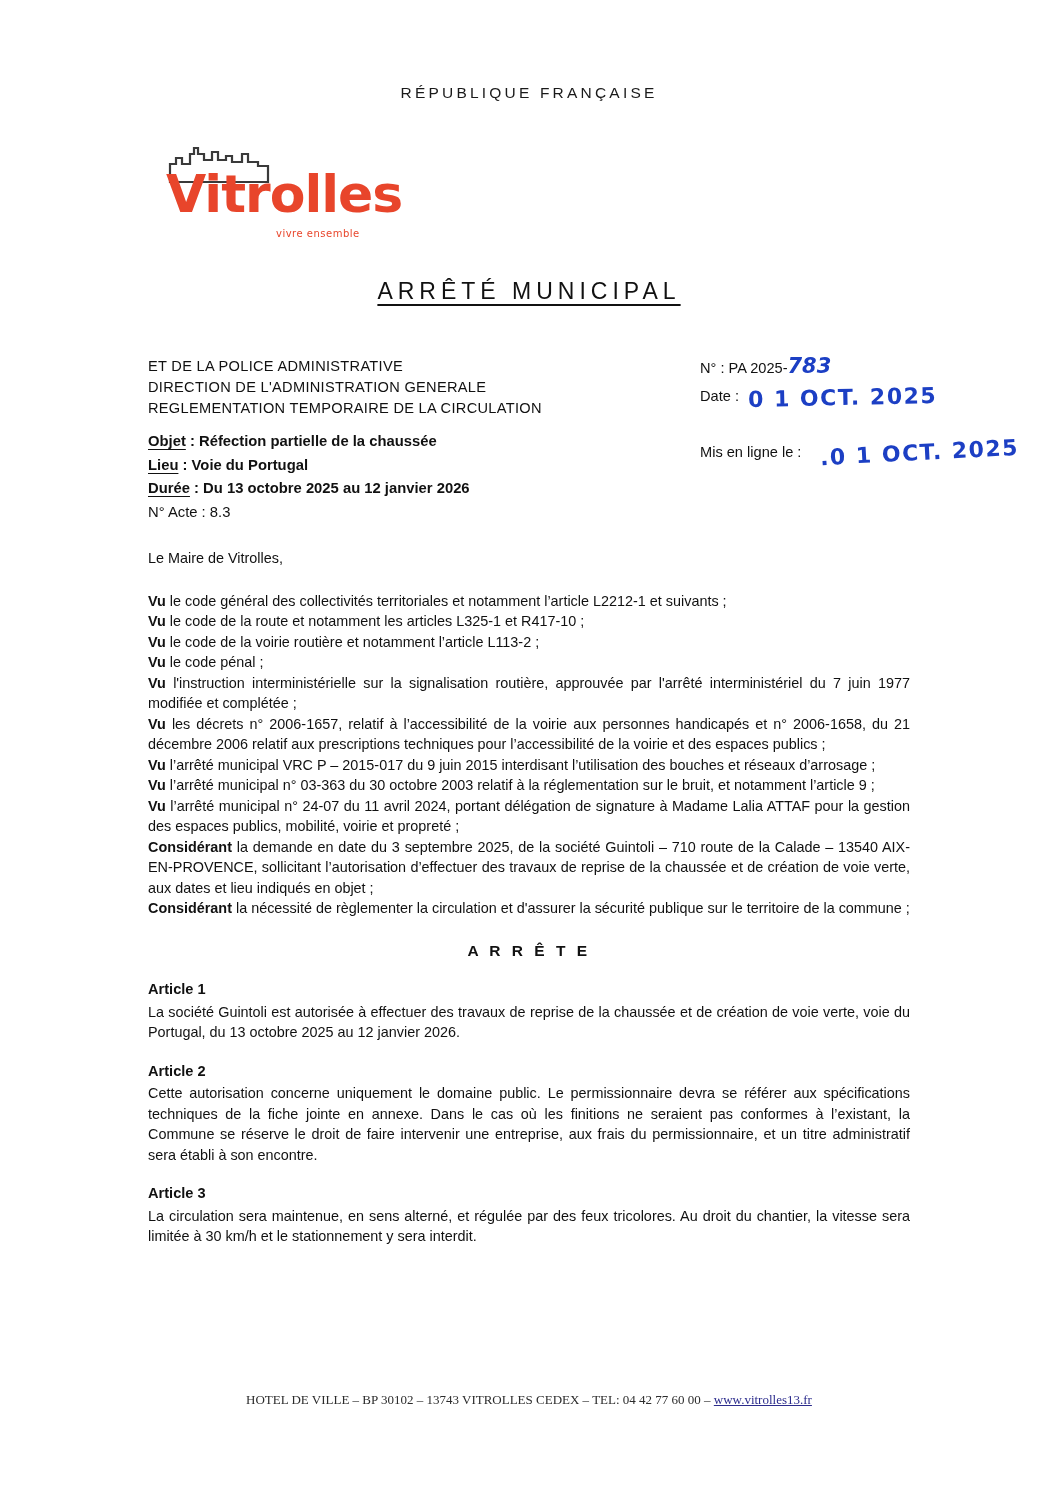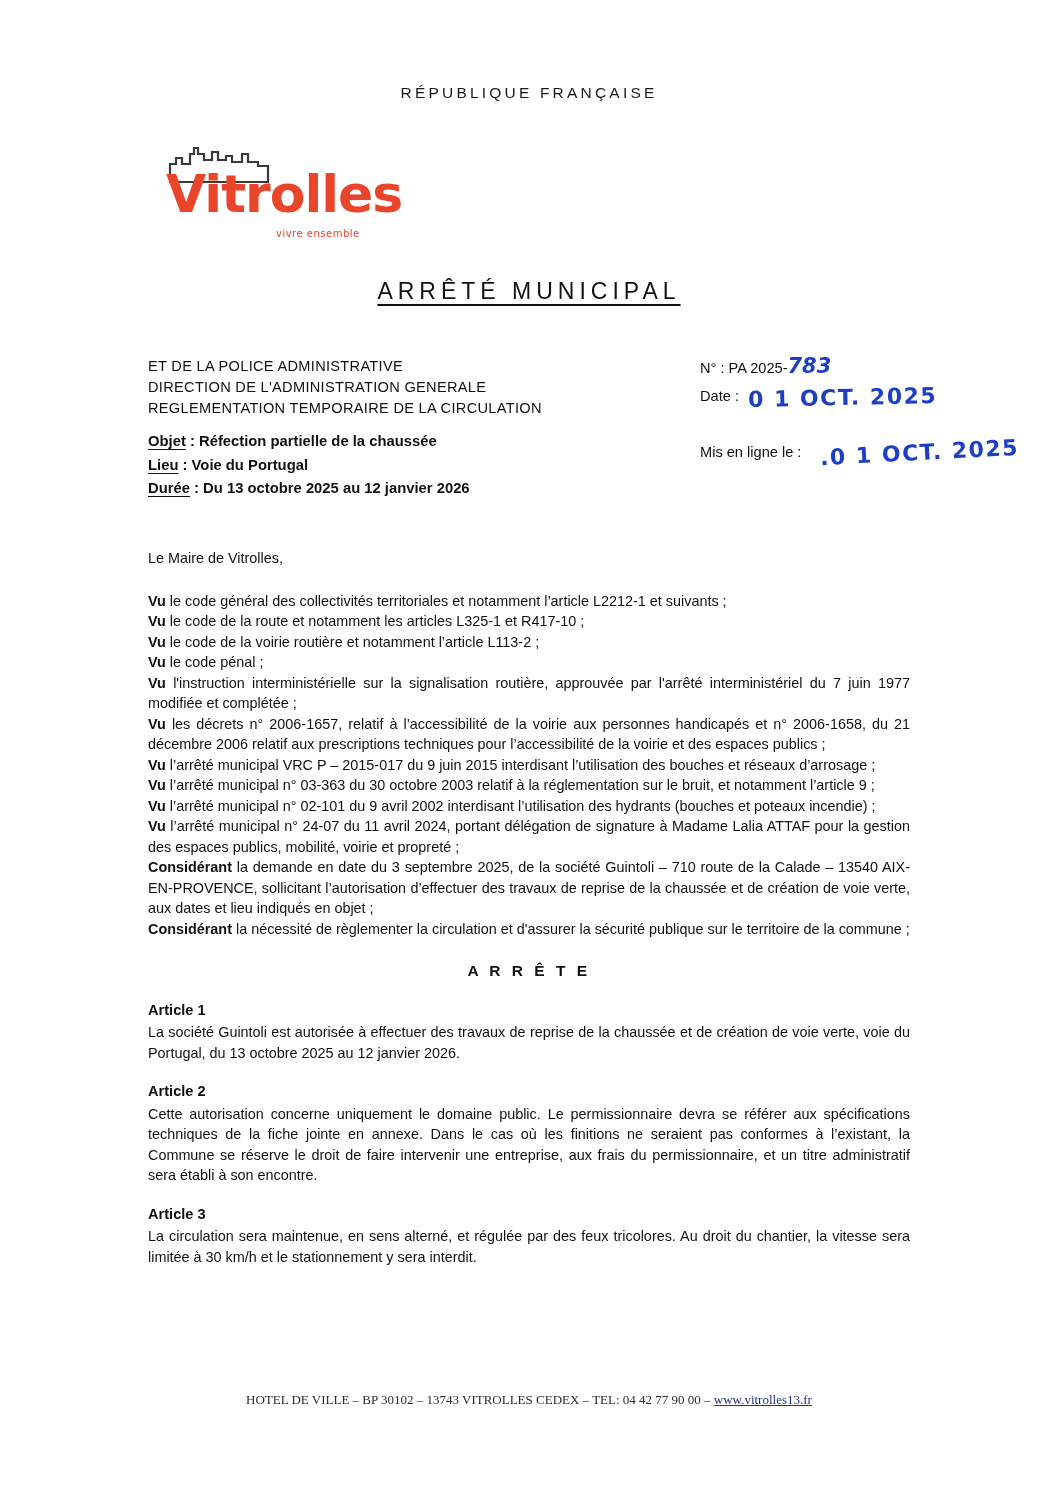--- a/index.html
+++ b/index.html
@@ -234,35 +234,35 @@
   <div class="objet-block">
     <div>
       <b class="ul">Objet</b><b> : Réfection partielle de la chaussée</b>
     </div>
     <div>
       <b class="ul">Lieu</b><b> : Voie du Portugal</b>
     </div>
     <div>
       <b class="ul">Durée</b><b> : Du 13 octobre 2025 au 12 janvier 2026</b>
     </div>
+    <div>N° Acte : 8.3</div>
   </div>
 
   <div class="body">
     <p class="lead">Le Maire de Vitrolles,</p>
 
     <div class="vu-list">
       <p><b>Vu</b><span> le code général des collectivités territoriales et notamment l’article L2212-1 et suivants ;</span></p>
       <p><b>Vu</b><span> le code de la route et notamment les articles L325-1 et R417-10 ;</span></p>
       <p><b>Vu</b><span> le code de la voirie routière et notamment l’article L113-2 ;</span></p>
       <p><b>Vu</b><span> le code pénal ;</span></p>
       <p><b>Vu</b><span> l'instruction interministérielle sur la signalisation routière, approuvée par l'arrêté interministériel du 7 juin 1977 modifiée et complétée ;</span></p>
       <p><b>Vu</b><span> les décrets n° 2006-1657, relatif à l’accessibilité de la voirie aux personnes handicapés et n° 2006-1658, du 21 décembre 2006 relatif aux prescriptions techniques pour l’accessibilité de la voirie et des espaces publics ;</span></p>
       <p><b>Vu</b><span> l’arrêté municipal VRC P – 2015-017 du 9 juin 2015 interdisant l’utilisation des bouches et réseaux d’arrosage ;</span></p>
       <p><b>Vu</b><span>  l’arrêté  municipal  n°  03-363  du  30  octobre  2003  relatif  à  la  réglementation  sur  le  bruit,  et notamment l’article 9 ;</span></p>
-      <p><b>Vu</b><span>  l’arrêté  municipal  n°  02-101  du  9  avril  2002  interdisant  l’utilisation  des  hydrants  (bouches  et poteaux incendie) ;</span></p>
       <p><b>Vu</b><span>  l’arrêté  municipal  n°  24-07  du  11  avril  2024,  portant  délégation  de  signature  à  Madame  Lalia ATTAF pour la gestion des espaces publics, mobilité, voirie et propreté ;</span></p>
       <p><b>Considérant</b><span>  la  demande  en  date  du  3  septembre  2025,  de  la  société  Guintoli  –  710  route  de  la Calade  –  13540  AIX-EN-PROVENCE,  sollicitant  l’autorisation  d’effectuer  des  travaux  de  reprise  de  la chaussée et de création de voie verte, aux dates et lieu indiqués en objet ;</span></p>
       <p><b>Considérant</b><span>  la  nécessité  de  règlementer  la  circulation  et  d'assurer  la  sécurité  publique  sur  le territoire de la commune ;</span></p>
     </div>
 
     <div class="arrete-word">A R R Ê T E</div>
 
     <div>
       <div class="art-h">Article 1</div>
       <p>La société Guintoli est autorisée à effectuer des travaux de reprise de la chaussée et de création de voie verte, voie du Portugal, du 13 octobre 2025 au 12 janvier 2026.</p>
@@ -273,16 +273,16 @@
       <p>Cette autorisation concerne uniquement le domaine public. Le permissionnaire devra se référer aux spécifications techniques de la fiche jointe en annexe. Dans le cas où les finitions ne seraient pas conformes à l’existant, la Commune se réserve le droit de faire intervenir une entreprise, aux frais du permissionnaire, et un titre administratif sera établi à son encontre.</p>
     </div>
 
     <div>
       <div class="art-h">Article 3</div>
       <p>La circulation sera maintenue, en sens alterné, et régulée par des feux tricolores. Au droit du chantier, la vitesse sera limitée à 30 km/h et le stationnement y sera interdit.</p>
     </div>
   </div>
 
   <div class="footer">
-    <span>HOTEL DE VILLE – BP 30102 – 13743 VITROLLES CEDEX – TEL: 04 42 77 90 00 – </span><span class="link">www.vitrolles13.fr</span>
+    <span>HOTEL DE VILLE – BP 30102 – 13743 VITROLLES CEDEX – TEL: 04 42 77 60 00 – </span><span class="link">www.vitrolles13.fr</span>
   </div>
 
 </div>
 
 </body></html>

